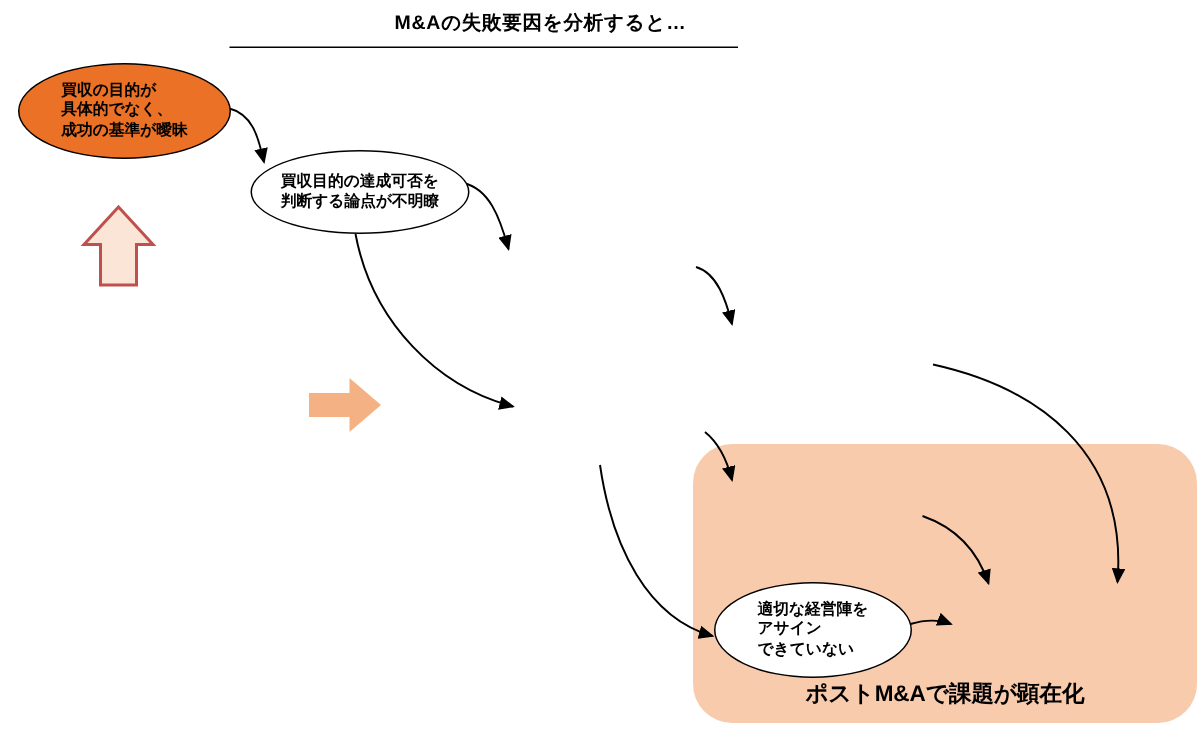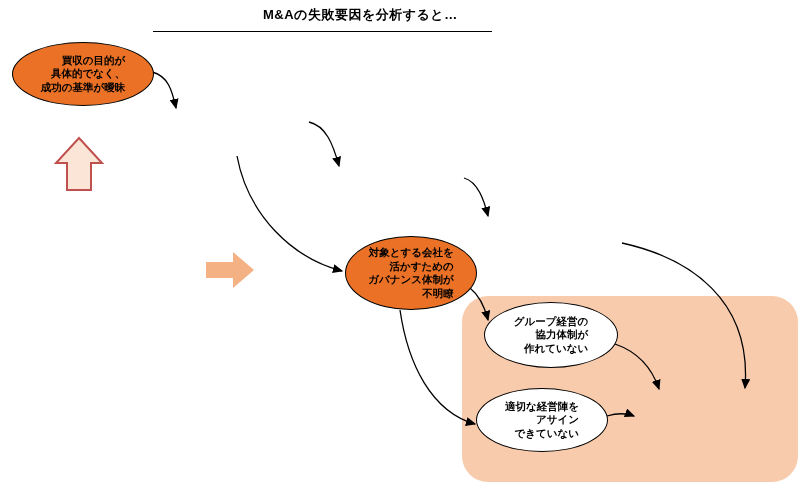--- a/index.html
+++ b/index.html
@@ -19,21 +19,21 @@
     background:var(--post_bg,#f8cbad);
     border-radius:26px;
   }
   .node{
     position:absolute;border:1.4px solid #000;border-radius:50%;
     display:flex;align-items:center;justify-content:center;
     background:#fff;box-sizing:border-box;
   }
   .node.orange{background:var(--orange_node,#ea7125);}
   .node-text{
-    white-space:pre-line;text-align:right;
+    white-space:pre-line;text-align:left;
     font-size:10.5px;font-weight:bold;line-height:13.5px;
   }
   .left-note{
     font-size:15px;font-weight:bold;line-height:25px;white-space:pre-line;
   }
   .post-label{
     font-size:15px;font-weight:bold;text-align:center;
   }
 </style>
 </head>
@@ -66,38 +66,32 @@
 
   <div class="abs title" style="left:263px;top:6px;">M&amp;Aの失敗要因を分析すると…</div>
   <div class="abs title-underline" style="left:153px;top:31px;width:339px;"></div>
 
   <div class="node orange" style="left:12px;top:42px;width:142px;height:64px;">
     <div class="node-text">買収の目的が
 具体的でなく、
 成功の基準が曖昧</div>
   </div>
 
+  <div class="node" style="left:167px;top:100px;width:146px;height:56px;">
+    <div class="node-text">買収目的の達成可否を
+判断する論点が不明瞭</div>
+  </div>
 
 
 
-  <div class="node orange" style="left:345px;top:236px;width:132px;height:74px;">
-    <div class="node-text">対象とする会社を
-活かすための
-ガバナンス体制が
-不明瞭</div>
-  </div>
 
-  <div class="node" style="left:484px;top:302px;width:134px;height:66px;">
-    <div class="node-text">グループ経営の
-協力体制が
-作れていない</div>
-  </div>
 
   <div class="node" style="left:476px;top:388px;width:132px;height:64px;">
     <div class="node-text">適切な経営陣を
 アサイン
 できていない</div>
   </div>
 
 
 
+  <div class="abs post-label" style="left:462px;top:453px;width:336px;">ポストM&amp;Aで課題が顕在化</div>
 
 </div>
 
 </body></html>

